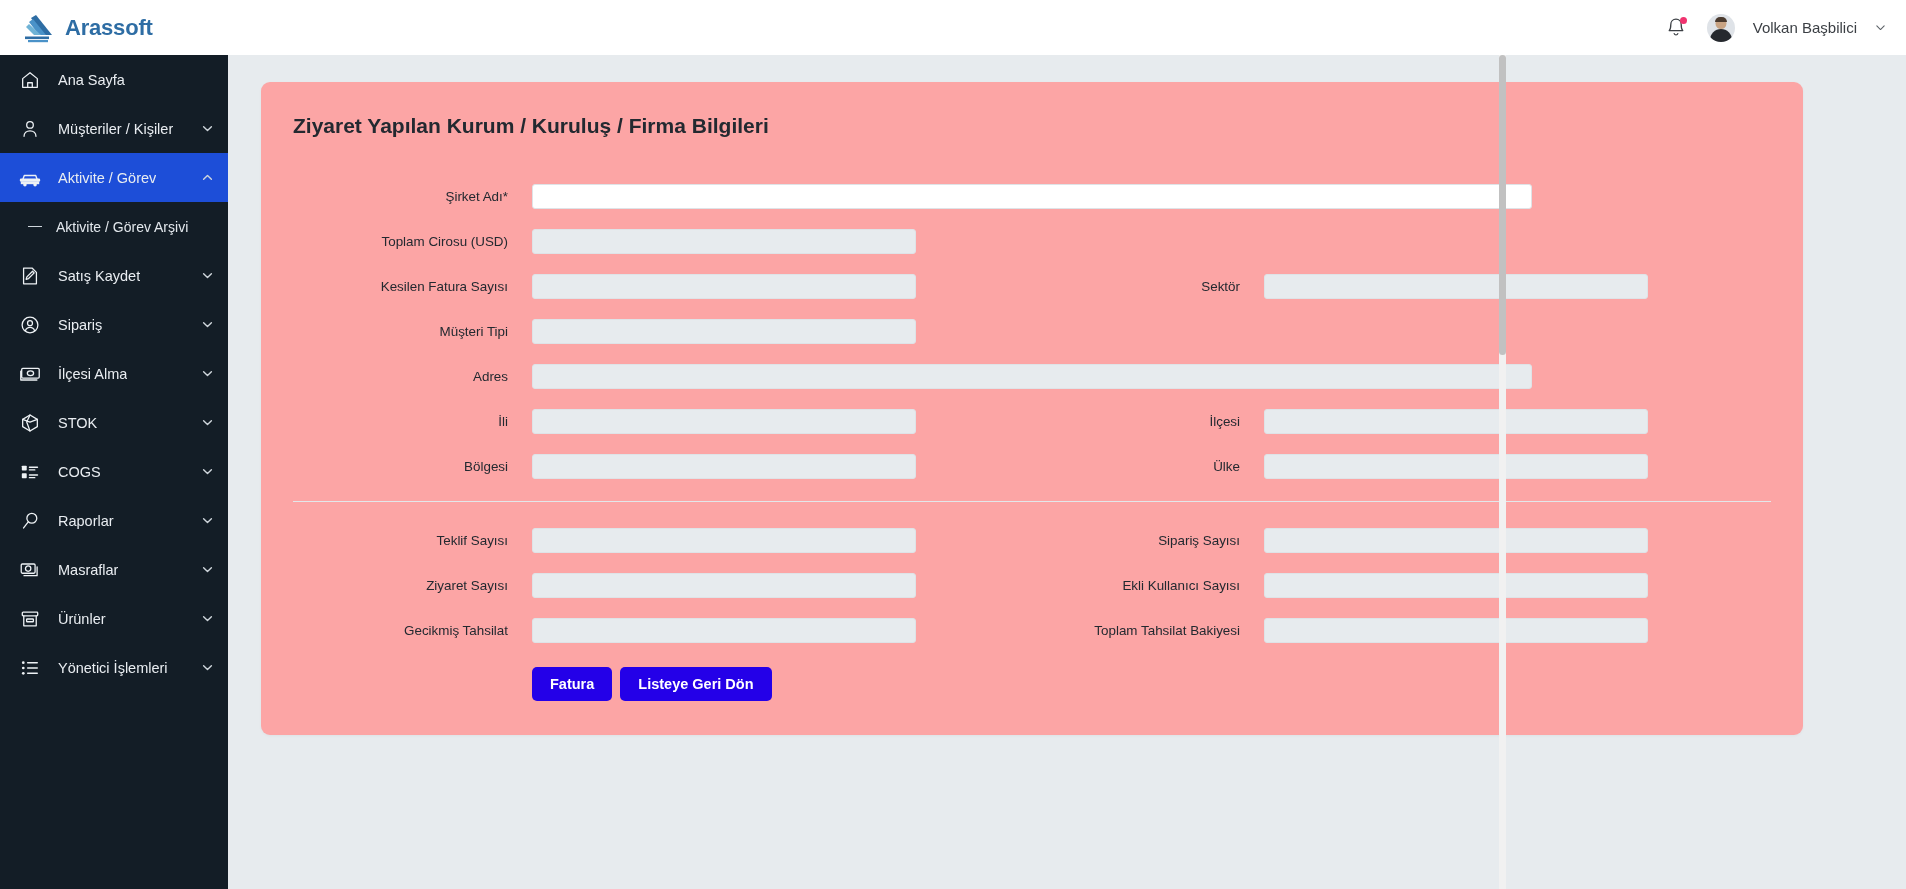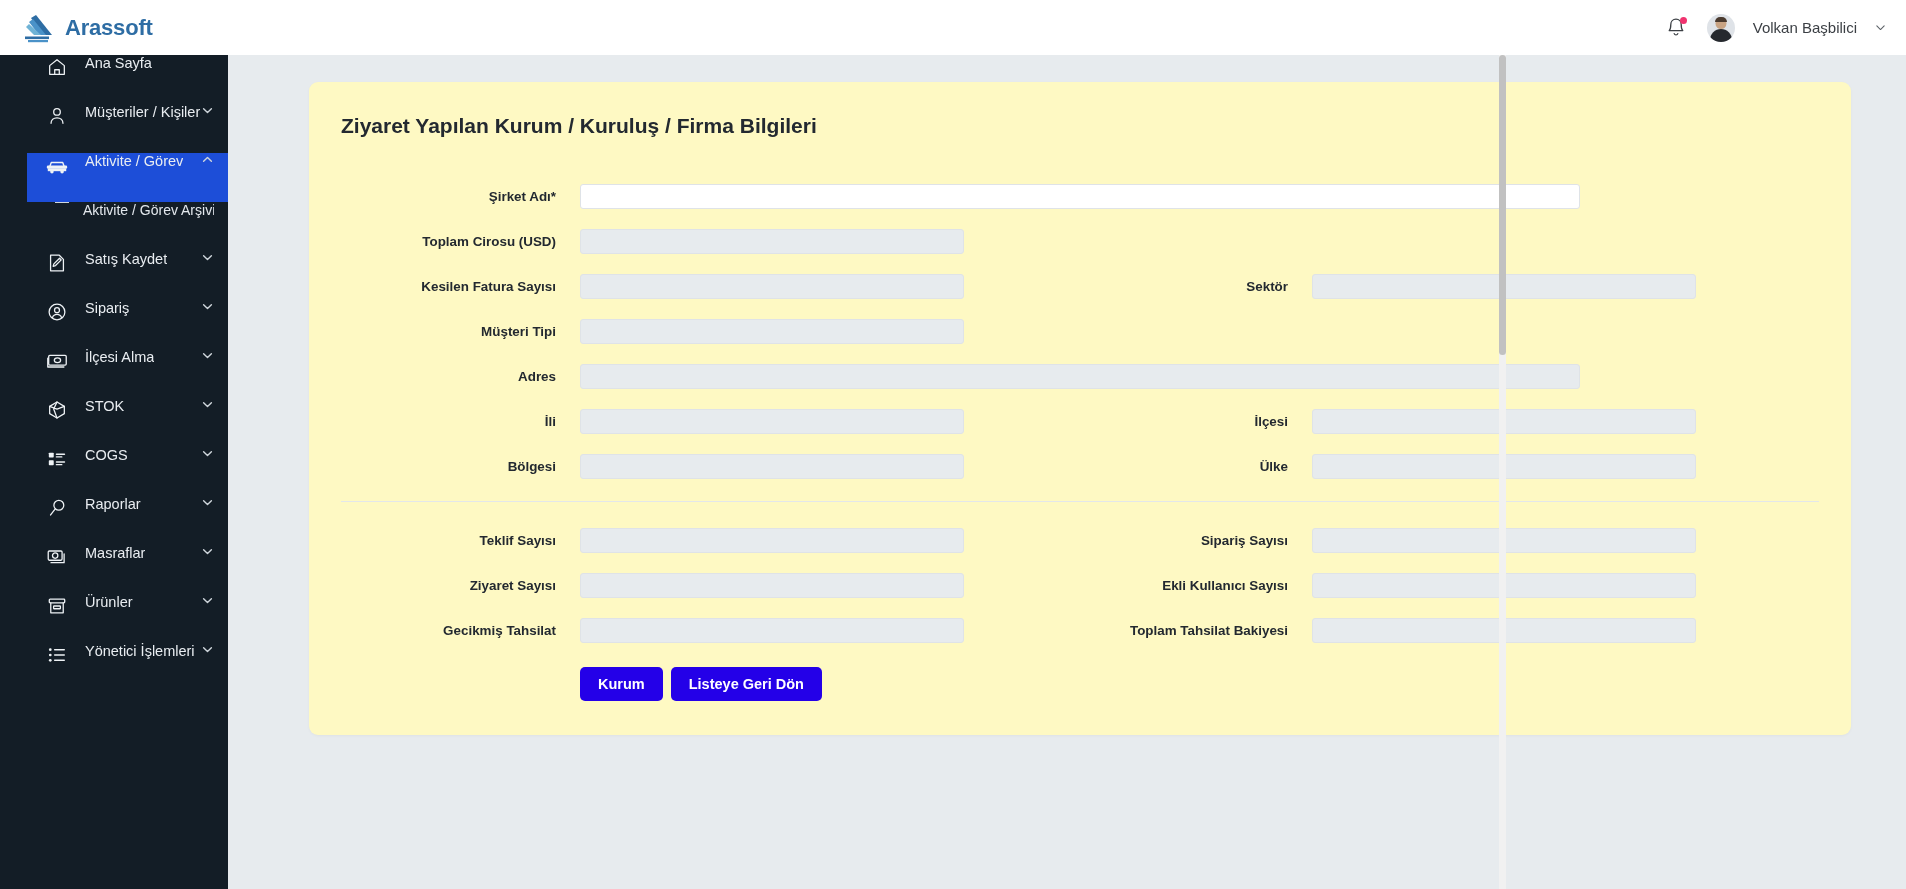--- a/index.html
+++ b/index.html
@@ -66,25 +66,25 @@
   
   .sidebar {
     position: absolute; top: 55px; left: 0;
     width: 228px; height: 834px;
     background: #131d26;
     overflow: hidden;
     z-index: 20;
   }
   .nav-item {
     position: relative;
-    display: flex; 
+    display: flex; align-items: center;
     height: 49px;
     padding-left: 18px; padding-right: 14px;
     color: #e9edf1; font-size: 14.5px;
-    cursor: pointer; user-select: none; margin-left: 27px;
+    cursor: pointer; user-select: none;
   }
   .nav-item.level1 .nav-ico {
     width: 24px; height: 24px; flex: 0 0 24px;
     margin-right: 16px;
     display: flex; align-items: center; justify-content: center;
   }
   .nav-item.active { background: #1d4ed8; }
   .nav-item.sub {
     padding-left: 28px;
     font-size: 14px;
@@ -101,38 +101,37 @@
   
   .main {
     position: absolute; top: 55px; left: 228px;
     width: 1678px; height: 834px;
     background: #e7ebee;
     overflow: hidden;
   }
   .card {
     position: absolute; left: 33px; top: 27px;
     width: 1542px; height: 653px;
-    background: #fef9c3;
+    background: #fca5a5;
     border-radius: 9px;
     box-shadow: 0 1px 3px rgba(0,0,0,0.04);
-    margin-left: 48px;
   }
   .card-title {
     position: absolute; left: 32px; top: 32px;
     font-size: 21px; font-weight: bold; color: #232930;
   }
 
   .form {
     position: absolute; left: 32px; top: 92px; right: 32px;
   }
   .row { display: flex; align-items: center; height: 45px; }
   .col { display: flex; align-items: center; width: 50%; }
   .col.full { width: 100%; }
   .lbl {
-    font-size: 13.4px; font-weight: bold; color: #232930;
+    font-size: 13.4px; font-weight: normal; color: #232930;
     text-align: right; padding-right: 24px;
     width: 239px; flex: 0 0 239px;
     white-space: nowrap;
   }
   .fld {
     height: 25px;
     border: 1px solid #dfe3e7;
     border-radius: 3px;
     background: #e7ebee;
     flex: 1 1 auto;
@@ -501,21 +500,21 @@
             <div class="lbl">Gecikmiş Tahsilat</div>
             <input class="fld half" disabled="" value="" style="">
           </div>
           <div class="col right">
             <div class="lbl">Toplam Tahsilat Bakiyesi</div>
             <input class="fld half" disabled="" value="" style="">
           </div>
         </div>
 
         <div class="btn-row">
-          <button class="btn">Kurum</button>
+          <button class="btn">Fatura</button>
           <button class="btn">Listeye Geri Dön</button>
         </div>
 
       </div>
     </div>
   </div>
 
   <div class="scroll-track">
     <div class="scroll-thumb"></div>
   </div>

